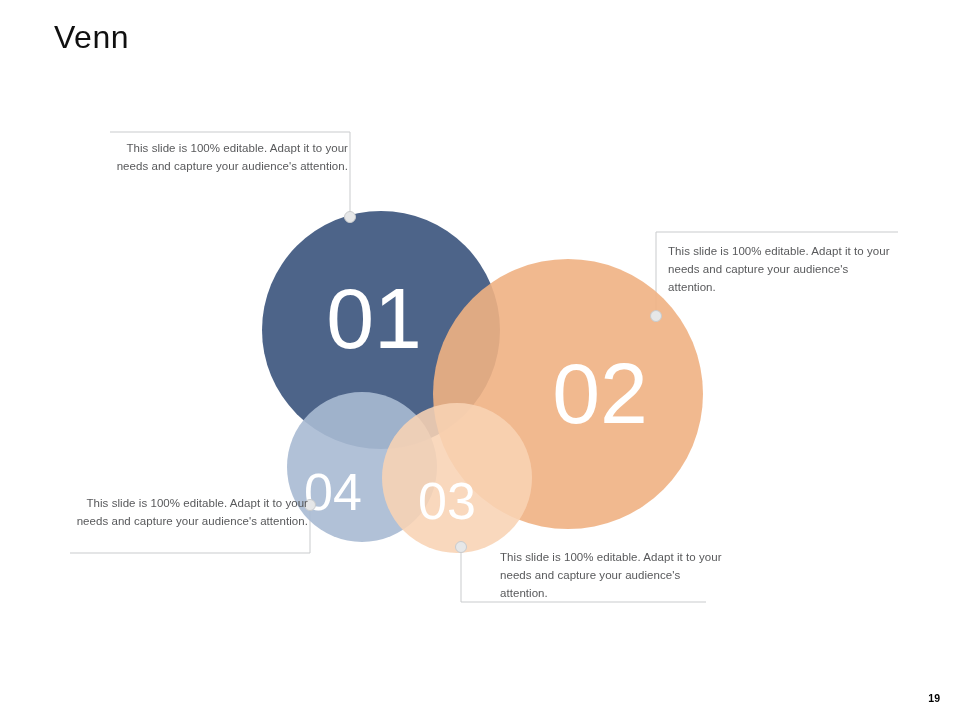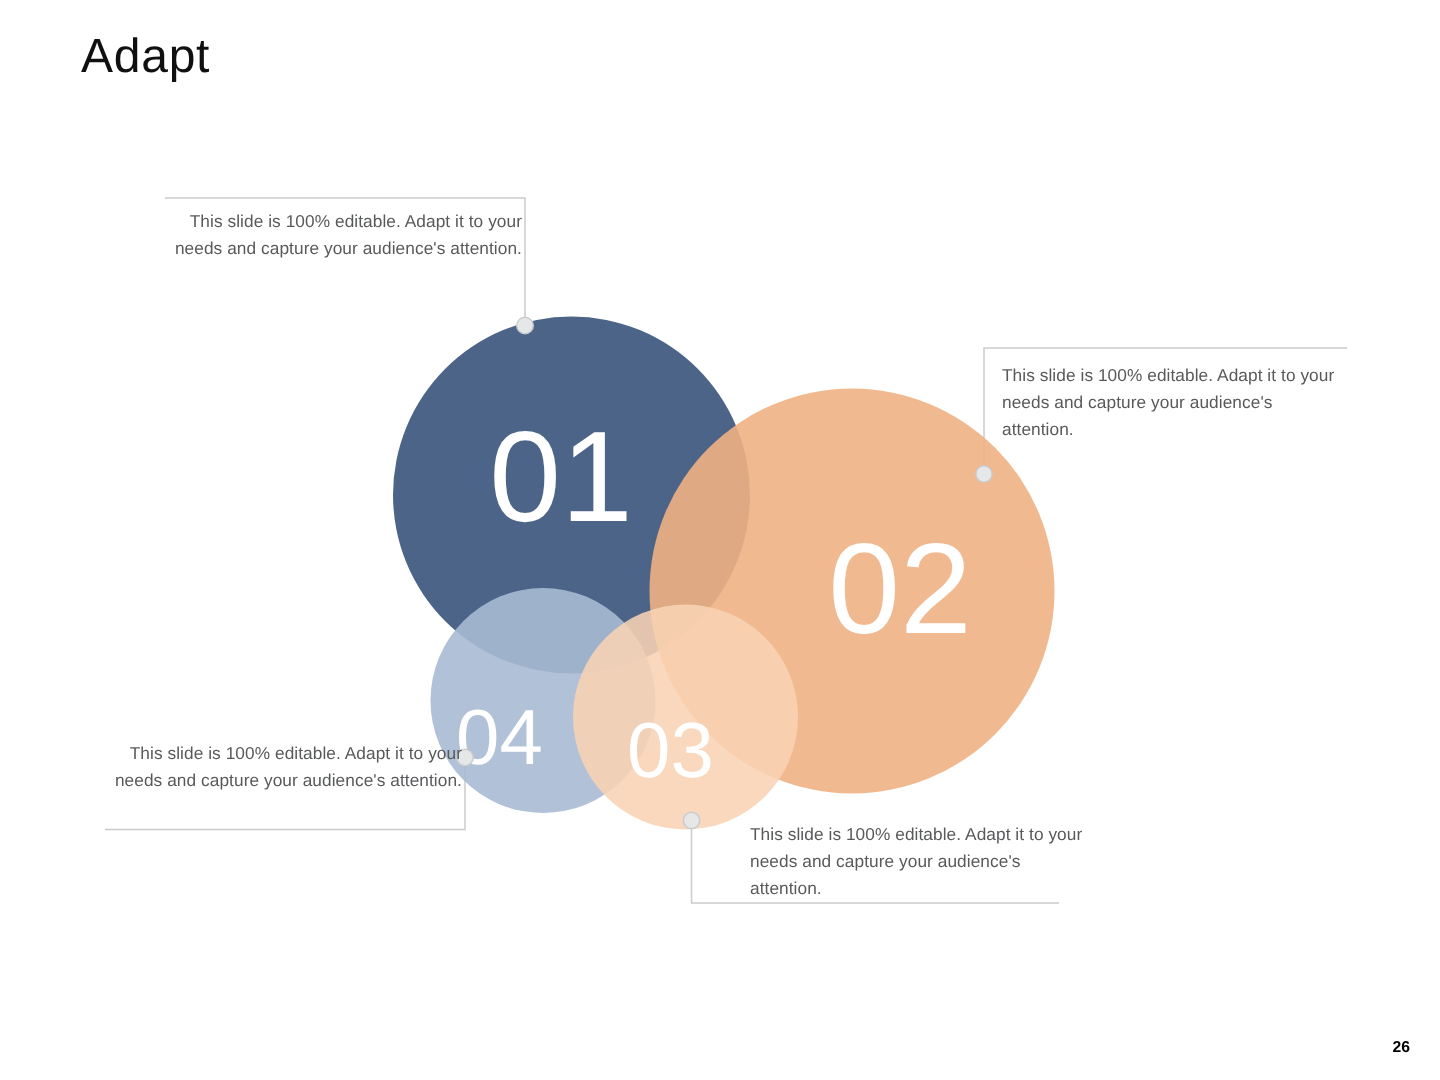--- a/index.html
+++ b/index.html
@@ -65,21 +65,21 @@
     font-family: "Liberation Sans", sans-serif;
     font-weight: 300;
     fill: #ffffff;
   }
 </style>
 </head>
 <body>
 
 <div id="slide">
 
-  <div id="page-title">Adapt</div>
+  <div id="page-title">Venn</div>
 
   <svg id="venn-svg" viewBox="0 0 960 720">
 
     <g stroke="#c9cbcd" stroke-width="1" fill="none">
       <path d="M350 217 L350 132 L110 132"></path>
       <path d="M656 316 L656 232 L898 232"></path>
       <path d="M310 505 L310 553 L70 553"></path>
       <path d="M461 547 L461 602 L706 602"></path>
     </g>
 
@@ -105,15 +105,15 @@
   </svg>
 
   <div class="callout" id="callout-01">This slide is 100% editable. Adapt it to your needs and capture your audience's attention.</div>
 
   <div class="callout" id="callout-02">This slide is 100% editable. Adapt it to your needs and capture your audience's attention.</div>
 
   <div class="callout" id="callout-04">This slide is 100% editable. Adapt it to your needs and capture your audience's attention.</div>
 
   <div class="callout" id="callout-03">This slide is 100% editable. Adapt it to your needs and capture your audience's attention.</div>
 
-  <div id="page-number">26</div>
+  <div id="page-number">19</div>
 
 </div>
 
 </body></html>

